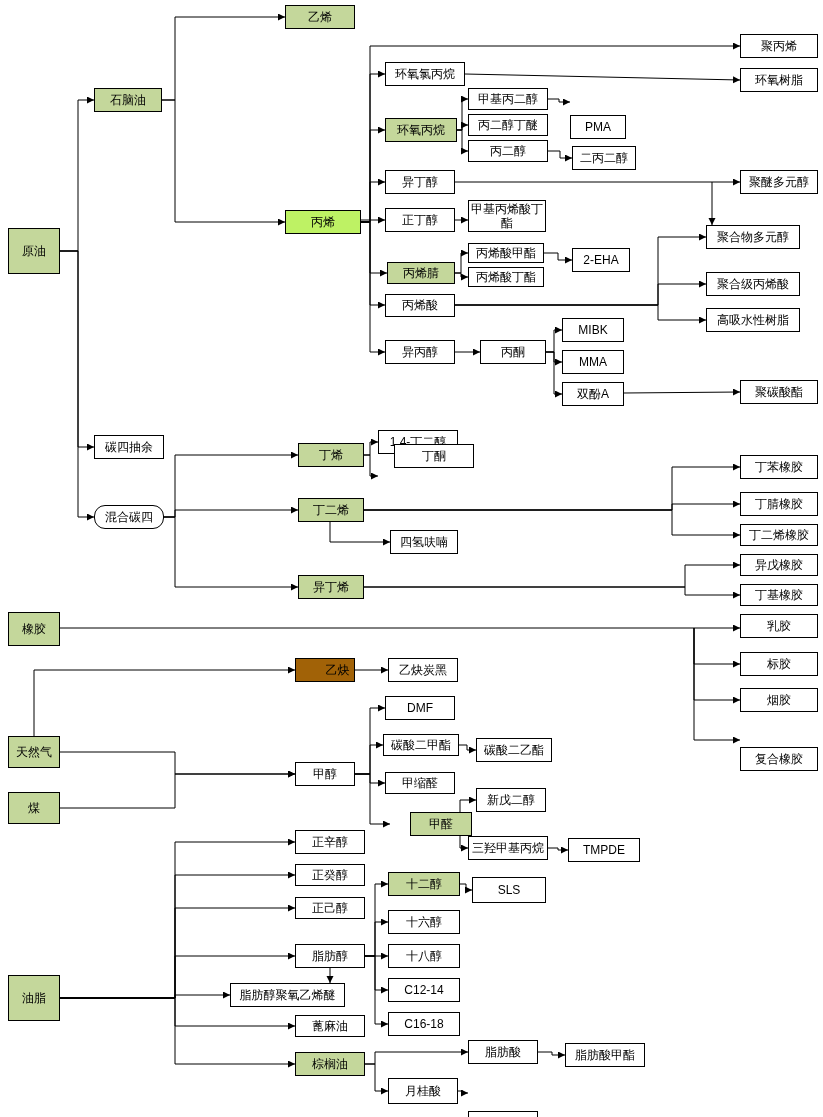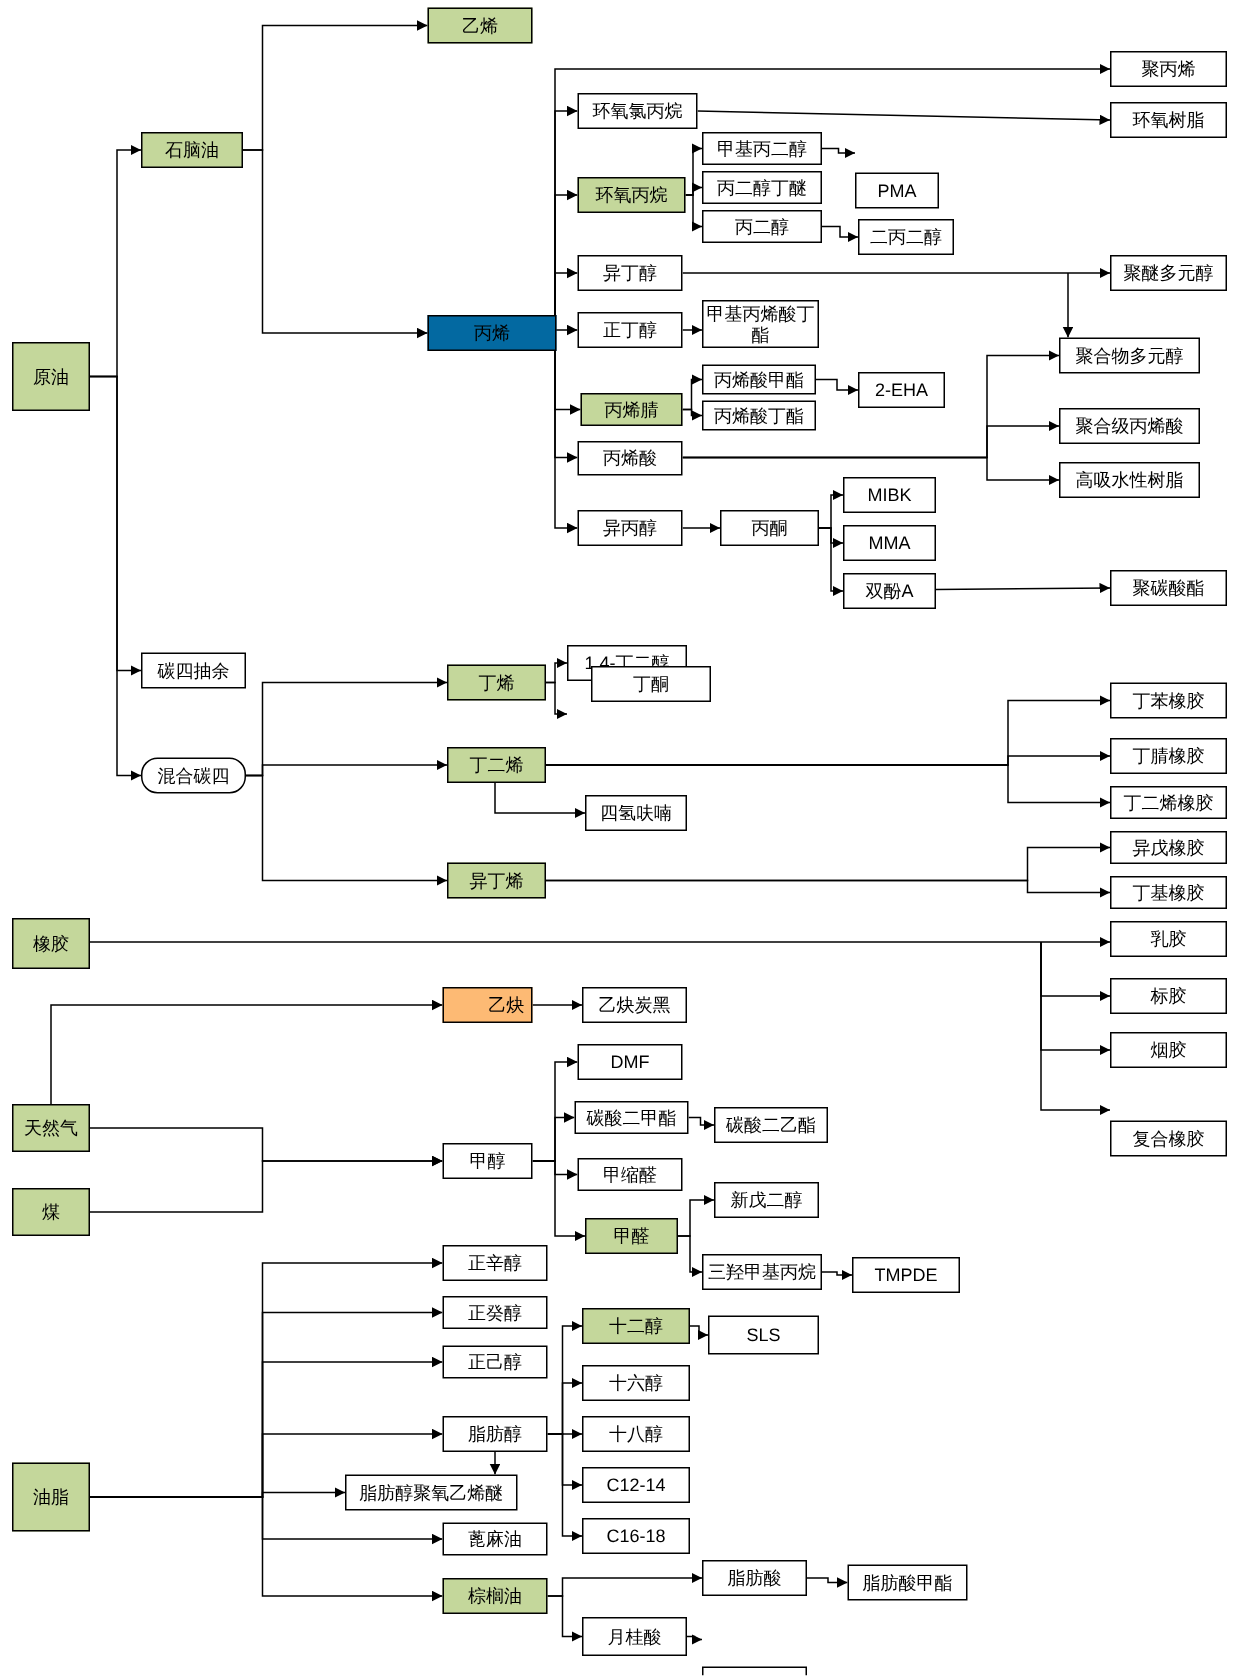--- a/index.html
+++ b/index.html
@@ -121,21 +121,21 @@
       <polyline points="365,1064 375,1064 375,1091 388,1091" fill="none" stroke="#000000" stroke-width="1" marker-end="url(#arrow)"></polyline>
       <polyline points="538,1052 552,1052 552,1055 565,1055" fill="none" stroke="#000000" stroke-width="1" marker-end="url(#arrow)"></polyline>
       <polyline points="458,1091 463,1091 463,1093 468,1093" fill="none" stroke="#000000" stroke-width="1" marker-end="url(#arrow)"></polyline>
     </svg>
 
 <div class="node" style="left: 8px; top: 228px; width: 52px; height: 46px; background: rgb(196, 215, 155); border-color: rgb(0, 0, 0);">原油</div>
     <div class="node" style="left: 94px; top: 88px; width: 68px; height: 24px; background: rgb(196, 215, 155); border-color: rgb(0, 0, 0);">石脑油</div>
     <div class="node" style="left: 94px; top: 435px; width: 70px; height: 24px; background: rgb(255, 255, 255); border-color: rgb(0, 0, 0);">碳四抽余</div>
     <div class="node" style="left: 94px; top: 505px; width: 70px; height: 24px; background: rgb(255, 255, 255); border-color: rgb(0, 0, 0); border-radius: 11px;">混合碳四</div>
     <div class="node" style="left: 285px; top: 5px; width: 70px; height: 24px; background: rgb(196, 215, 155); border-color: rgb(0, 0, 0);">乙烯</div>
-    <div class="node" style="left: 285px; top: 210px; width: 86px; height: 24px; background: #0369a1; border-color: rgb(0, 0, 0);">丙烯</div>
+    <div class="node" style="left: 285px; top: 210px; width: 76px; height: 24px; background: #bef264; border-color: rgb(0, 0, 0);">丙烯</div>
     <div class="node" style="left: 385px; top: 62px; width: 80px; height: 24px; background: rgb(255, 255, 255); border-color: rgb(0, 0, 0);">环氧氯丙烷</div>
     <div class="node" style="left: 385px; top: 118px; width: 72px; height: 24px; background: rgb(196, 215, 155); border-color: rgb(0, 0, 0);">环氧丙烷</div>
     <div class="node" style="left: 385px; top: 170px; width: 70px; height: 24px; background: rgb(255, 255, 255); border-color: rgb(0, 0, 0);">异丁醇</div>
     <div class="node" style="left: 385px; top: 208px; width: 70px; height: 24px; background: rgb(255, 255, 255); border-color: rgb(0, 0, 0);">正丁醇</div>
     <div class="node" style="left: 387px; top: 262px; width: 68px; height: 22px; background: rgb(196, 215, 155); border-color: rgb(0, 0, 0);">丙烯腈</div>
     <div class="node" style="left: 385px; top: 294px; width: 70px; height: 23px; background: rgb(255, 255, 255); border-color: rgb(0, 0, 0);">丙烯酸</div>
     <div class="node" style="left: 385px; top: 340px; width: 70px; height: 24px; background: rgb(255, 255, 255); border-color: rgb(0, 0, 0);">异丙醇</div>
     <div class="node" style="left: 468px; top: 88px; width: 80px; height: 22px; background: rgb(255, 255, 255); border-color: rgb(0, 0, 0);">甲基丙二醇</div>
     <div class="node" style="left: 468px; top: 114px; width: 80px; height: 22px; background: rgb(255, 255, 255); border-color: rgb(0, 0, 0);">丙二醇丁醚</div>
     <div class="node" style="left: 468px; top: 140px; width: 80px; height: 22px; background: rgb(255, 255, 255); border-color: rgb(0, 0, 0);">丙二醇</div>
@@ -165,30 +165,30 @@
     <div class="node" style="left: 740px; top: 455px; width: 78px; height: 24px; background: rgb(255, 255, 255); border-color: rgb(0, 0, 0);">丁苯橡胶</div>
     <div class="node" style="left: 740px; top: 492px; width: 78px; height: 24px; background: rgb(255, 255, 255); border-color: rgb(0, 0, 0);">丁腈橡胶</div>
     <div class="node" style="left: 740px; top: 524px; width: 78px; height: 22px; background: rgb(255, 255, 255); border-color: rgb(0, 0, 0);">丁二烯橡胶</div>
     <div class="node" style="left: 740px; top: 554px; width: 78px; height: 22px; background: rgb(255, 255, 255); border-color: rgb(0, 0, 0);">异戊橡胶</div>
     <div class="node" style="left: 740px; top: 584px; width: 78px; height: 22px; background: rgb(255, 255, 255); border-color: rgb(0, 0, 0);">丁基橡胶</div>
     <div class="node" style="left: 8px; top: 612px; width: 52px; height: 34px; background: rgb(196, 215, 155); border-color: rgb(0, 0, 0);">橡胶</div>
     <div class="node" style="left: 740px; top: 614px; width: 78px; height: 24px; background: rgb(255, 255, 255); border-color: rgb(0, 0, 0);">乳胶</div>
     <div class="node" style="left: 740px; top: 652px; width: 78px; height: 24px; background: rgb(255, 255, 255); border-color: rgb(0, 0, 0);">标胶</div>
     <div class="node" style="left: 740px; top: 688px; width: 78px; height: 24px; background: rgb(255, 255, 255); border-color: rgb(0, 0, 0);">烟胶</div>
     <div class="node" style="left: 740px; top: 728px; width: 78px; height: 24px; background: rgb(255, 255, 255); border-color: rgb(0, 0, 0); margin-top: 19px;">复合橡胶</div>
-    <div class="node" style="left: 295px; top: 658px; width: 60px; height: 24px; background: #fdba74; border-color: rgb(0, 0, 0); padding-left: 27px;">乙炔</div>
+    <div class="node" style="left: 295px; top: 658px; width: 60px; height: 24px; background: #a16207; border-color: rgb(0, 0, 0); padding-left: 27px;">乙炔</div>
     <div class="node" style="left: 388px; top: 658px; width: 70px; height: 24px; background: rgb(255, 255, 255); border-color: rgb(0, 0, 0);">乙炔炭黑</div>
     <div class="node" style="left: 8px; top: 736px; width: 52px; height: 32px; background: rgb(196, 215, 155); border-color: rgb(0, 0, 0);">天然气</div>
     <div class="node" style="left: 8px; top: 792px; width: 52px; height: 32px; background: rgb(196, 215, 155); border-color: rgb(0, 0, 0);">煤</div>
     <div class="node" style="left: 295px; top: 762px; width: 60px; height: 24px; background: rgb(255, 255, 255); border-color: rgb(0, 0, 0);">甲醇</div>
     <div class="node" style="left: 385px; top: 696px; width: 70px; height: 24px; background: rgb(255, 255, 255); border-color: rgb(0, 0, 0);">DMF</div>
     <div class="node" style="left: 383px; top: 734px; width: 76px; height: 22px; background: rgb(255, 255, 255); border-color: rgb(0, 0, 0);">碳酸二甲酯</div>
     <div class="node" style="left: 476px; top: 738px; width: 76px; height: 24px; background: rgb(255, 255, 255); border-color: rgb(0, 0, 0);">碳酸二乙酯</div>
     <div class="node" style="left: 385px; top: 772px; width: 70px; height: 22px; background: rgb(255, 255, 255); border-color: rgb(0, 0, 0);">甲缩醛</div>
-    <div class="node" style="left: 390px; top: 812px; width: 62px; height: 24px; background: rgb(196, 215, 155); border-color: rgb(0, 0, 0);">甲醛</div>
+    <div class="node" style="left: 410px; top: 812px; width: 62px; height: 24px; background: rgb(196, 215, 155); border-color: rgb(0, 0, 0);">甲醛</div>
     <div class="node" style="left: 476px; top: 788px; width: 70px; height: 24px; background: rgb(255, 255, 255); border-color: rgb(0, 0, 0);">新戊二醇</div>
     <div class="node" style="left: 468px; top: 836px; width: 80px; height: 24px; background: rgb(255, 255, 255); border-color: rgb(0, 0, 0);">三羟甲基丙烷</div>
     <div class="node" style="left: 568px; top: 838px; width: 72px; height: 24px; background: rgb(255, 255, 255); border-color: rgb(0, 0, 0);">TMPDE</div>
     <div class="node" style="left: 295px; top: 830px; width: 70px; height: 24px; background: rgb(255, 255, 255); border-color: rgb(0, 0, 0);">正辛醇</div>
     <div class="node" style="left: 295px; top: 864px; width: 70px; height: 22px; background: rgb(255, 255, 255); border-color: rgb(0, 0, 0);">正癸醇</div>
     <div class="node" style="left: 295px; top: 897px; width: 70px; height: 22px; background: rgb(255, 255, 255); border-color: rgb(0, 0, 0);">正己醇</div>
     <div class="node" style="left: 295px; top: 944px; width: 70px; height: 24px; background: rgb(255, 255, 255); border-color: rgb(0, 0, 0);">脂肪醇</div>
     <div class="node" style="left: 388px; top: 872px; width: 72px; height: 24px; background: rgb(196, 215, 155); border-color: rgb(0, 0, 0);">十二醇</div>
     <div class="node" style="left: 472px; top: 877px; width: 74px; height: 26px; background: rgb(255, 255, 255); border-color: rgb(0, 0, 0);">SLS</div>
     <div class="node" style="left: 388px; top: 910px; width: 72px; height: 24px; background: rgb(255, 255, 255); border-color: rgb(0, 0, 0);">十六醇</div>

